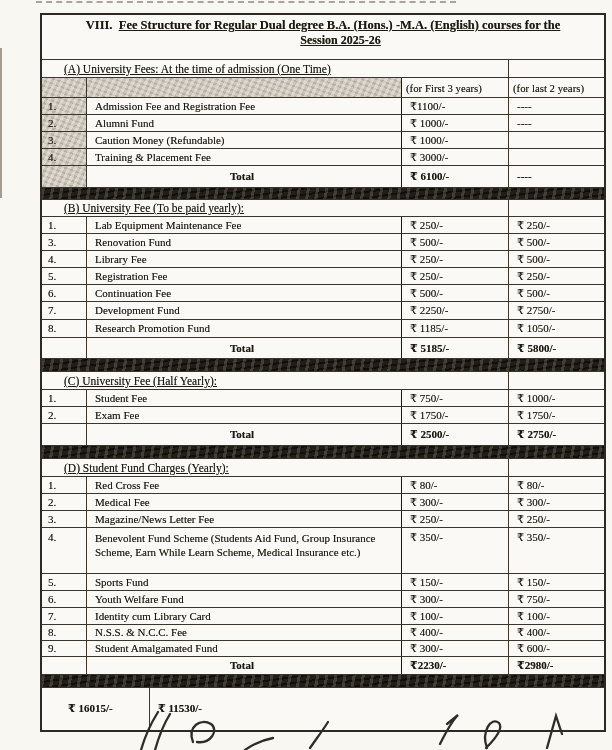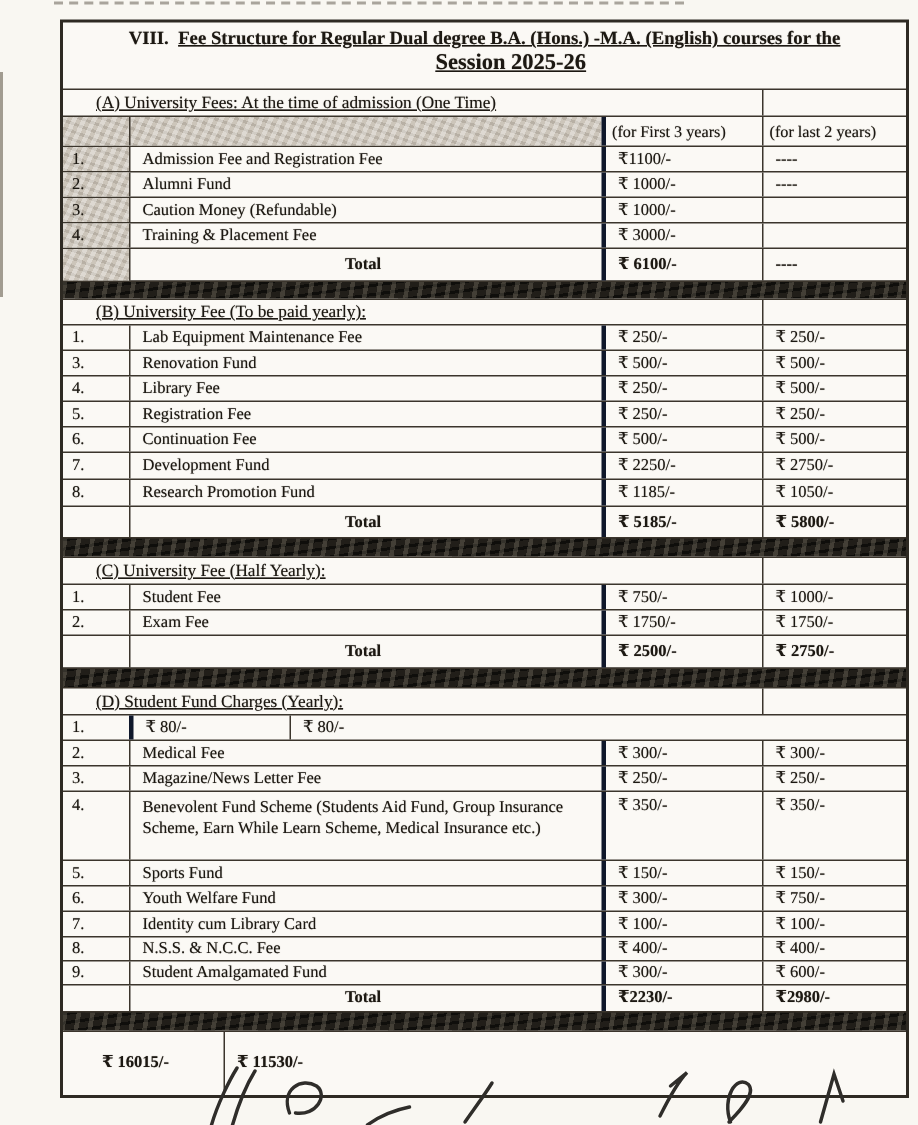--- a/index.html
+++ b/index.html
@@ -15,26 +15,26 @@
   .fee-table{
     position:absolute;left:40px;top:13px;width:566px;
     border:2px solid #2e2a23;
     background:#fbf9f5;
     box-sizing:border-box;
   }
   .row{display:flex;box-sizing:border-box;align-items:stretch;}
   .row + .row{border-top:1px solid #3b352c;}
   .c1{width:44px;flex:none;box-sizing:border-box;padding:1px 2px 0 6px;display:flex;align-items:center;}
   .c2{flex:1;box-sizing:border-box;border-left:1px solid #3b352c;padding:1px 4px 0 8px;display:flex;align-items:center;}
-  .c3{width:107px;flex:none;box-sizing:border-box;border-left:3px solid #0f172a;padding:1px 2px 0 8px;display:flex;align-items:center;}
+  .c3{width:107px;flex:none;box-sizing:border-box;border-left:1px solid #0f172a;padding:1px 2px 0 8px;display:flex;align-items:center;}
   .c4{width:96px;flex:none;box-sizing:border-box;border-left:1px solid #3b352c;padding:1px 2px 0 8px;display:flex;align-items:center;}
   .row, .row div{font-size:11px;line-height:1.2;}
   .title-row{display:block;height:44px;text-align:center;padding-top:3px;box-sizing:border-box;}
   .title-row .tline1{font-size:12.5px;font-weight:bold;}
-  .title-row .tline2{font-size:15px;font-weight:bold;margin-left:35px;}
+  .title-row .tline2{font-size:12px;font-weight:bold;margin-left:35px;}
   .u{text-decoration:underline;}
   .section-row .sec-label{flex:1;box-sizing:border-box;padding:2px 4px 0 22px;font-weight:normal;text-decoration:underline;display:flex;align-items:center;font-size:11.5px;}
   .colhead .c3,.colhead .c4{padding-left:4px;font-size:10.8px;align-items:center;}
   .shade{
     background-color:#ccc5ba;
     background-image:
       repeating-linear-gradient(115deg, rgba(255,255,255,.35) 0 3px, rgba(0,0,0,0) 3px 6px),
       repeating-linear-gradient(20deg, rgba(90,80,68,.18) 0 2px, rgba(0,0,0,0) 2px 5px);
   }
   .total-row .c2{justify-content:center;font-weight:bold;padding-left:0;}
@@ -187,20 +187,21 @@
       <div class="c4">₹ 2750/-</div>
     </div>
     <div class="row bar" style="height:13px"></div>
 
     <div class="row section-row" style="height:18px">
       <div class="sec-label">(D) Student Fund Charges (Yearly):</div>
       <div class="c4"></div>
     </div>
     <div class="row" style="height:17px">
       <div class="c1">1.</div>
+      <div class="c2">Red Cross Fee</div>
       <div class="c3">₹ 80/-</div>
       <div class="c4">₹ 80/-</div>
     </div>
     <div class="row" style="height:17px">
       <div class="c1">2.</div>
       <div class="c2">Medical Fee</div>
       <div class="c3">₹ 300/-</div>
       <div class="c4">₹ 300/-</div>
     </div>
     <div class="row" style="height:17px">

